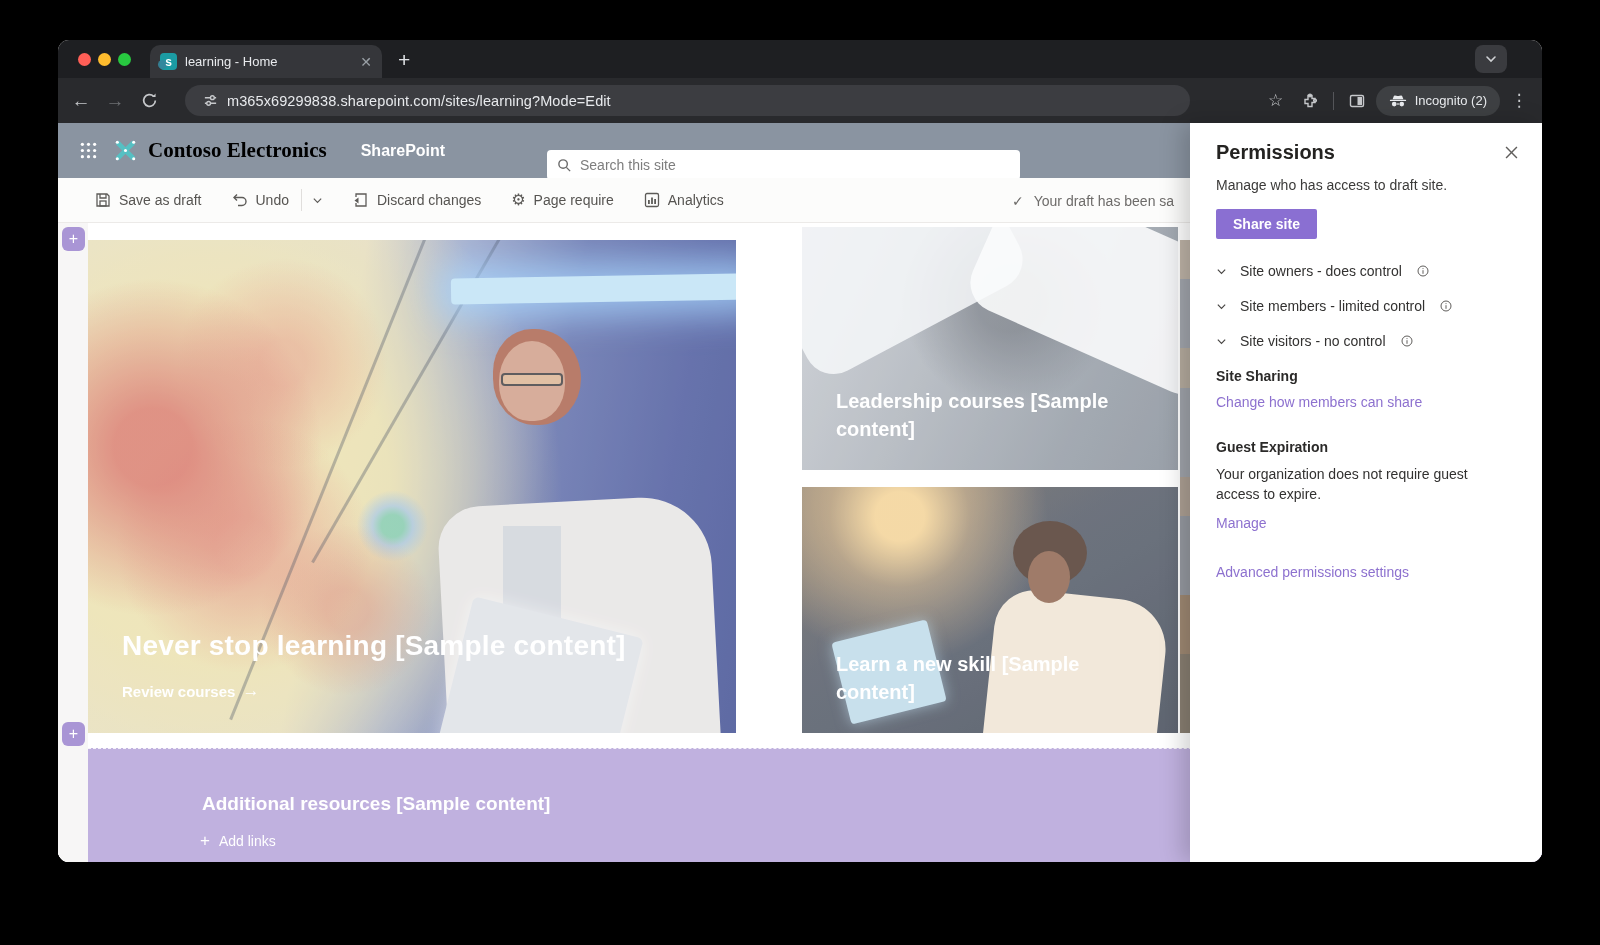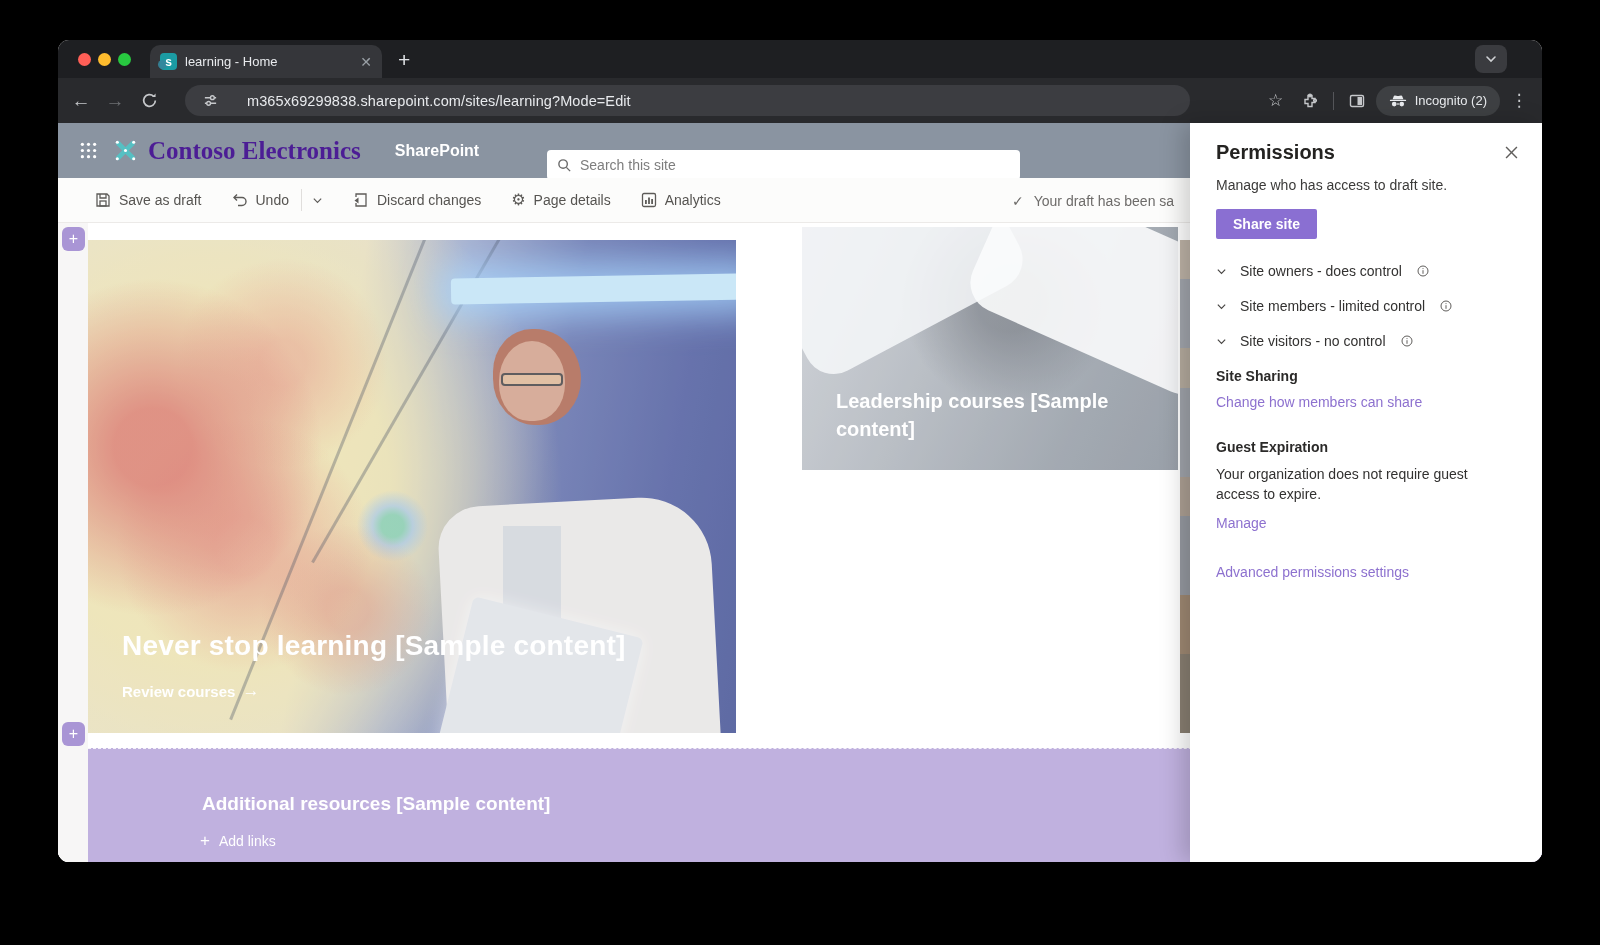--- a/index.html
+++ b/index.html
@@ -26,37 +26,37 @@
   .win-chevron { position:absolute; right:35px; top:5px; width:32px; height:28px; background:#3a3b3f;
                  border-radius:8px; display:flex; align-items:center; justify-content:center; color:#cfd1d4; }
 
   
   .chrome-toolbar { position:relative; height:45px; background:#292a2d; display:flex; align-items:center; }
   .nav-ic { width:34px; height:34px; display:flex; align-items:center; justify-content:center;
             color:#c6c8cb; font-size:19px; }
   .nav-ic.disabled { color:#6e7073; }
   .nav-ic:first-child{ margin-left:6px; }
   .url-pill { position:absolute; left:127px; top:7px; width:1005px; height:31px; background:#3c3d41;
-              border-radius:16px; display:flex; align-items:center; padding:4px 14px; gap:26px; }
+              border-radius:16px; display:flex; align-items:center; padding:4px 14px; gap:6px; }
   .tune-circle { width:22px; height:22px; border-radius:50%; display:flex; align-items:center; justify-content:center; color:#c6c8cb; }
   .url-text { color:#e8eaed; font-size:14.5px; letter-spacing:.1px; white-space:nowrap; }
   .tb-right { position:absolute; right:8px; top:0; height:45px; display:flex; align-items:center; gap:4px; }
   .tb-ic { width:30px; height:30px; display:flex; align-items:center; justify-content:center; color:#c6c8cb; font-size:17px; }
   .tb-sep { width:1px; height:18px; background:#55565a; margin:0 4px; }
   .incog-pill { height:30px; background:#3e4043; border-radius:16px; display:flex; align-items:center;
                 gap:8px; padding:0 13px; color:#e8eaed; font-size:13px; }
 
   
   .content { position:relative; height:739px; background:#fff; }
 
   .suite-header { position:absolute; left:0; top:0; right:0; height:55px; background:#8a94a1;
                   display:flex; align-items:center; }
   .waffle { margin-left:14px; width:32px; height:32px; display:flex; align-items:center; justify-content:center; }
   .brand-wrap { display:flex; align-items:center; gap:9px; margin-left:8px; }
-  .brand-text { color:#4c1d95; font-family:"Liberation Serif","DejaVu Serif",serif; font-weight:bold; font-size:25px; }
+  .brand-text { color:#000000; font-family:"Liberation Serif","DejaVu Serif",serif; font-weight:bold; font-size:21px; }
   .product { color:#fff; font-size:16px; font-weight:bold; margin-left:34px; }
   .search-box { position:absolute; left:489px; top:27px; width:473px; height:30px; background:#fff;
                 border-radius:4px; display:flex; align-items:center; padding:0 10px; gap:8px; }
   .search-box input { border:none; outline:none; flex:1; font-size:14px; color:#3b3b3b; background:transparent;
                       font-family:inherit; }
   .search-box input::placeholder { color:#7d7d7d; }
 
   .command-bar { position:absolute; left:0; top:55px; right:0; height:45px; background:#fcfcfb;
                  border-bottom:1px solid #eceae8; display:flex; align-items:center; }
   .cmd-group { display:flex; align-items:center; gap:30px; padding-left:37px; }
@@ -306,21 +306,21 @@
         </span>
         <span class="cmd-item">
           <svg width="16" height="16" viewBox="0 0 16 16" fill="none" stroke="currentColor" stroke-width="1.3">
             <path d="M3 5V2h10v12H3v-3"></path>
               <path d="M1.5 8.5l4-3v6z" fill="currentColor" stroke="none"></path>
           </svg>
           <span>Discard changes</span>
         </span>
         <span class="cmd-item">
           <span class="g-ic" style="font-size:16px; line-height:1;">⚙</span>
-          <span>Page details</span>
+          <span>Page require</span>
         </span>
         <span class="cmd-item">
           <svg width="16" height="16" viewBox="0 0 16 16">
             <rect x="1.5" y="1.5" width="13" height="13" rx="1.5" fill="none" stroke="currentColor" stroke-width="1.3"></rect>
             <rect x="4" y="8" width="1.8" height="4" fill="currentColor"></rect>
             <rect x="7.1" y="5.5" width="1.8" height="6.5" fill="currentColor"></rect>
             <rect x="10.2" y="7" width="1.8" height="5" fill="currentColor"></rect>
           </svg>
           <span>Analytics</span>
         </span>
@@ -351,20 +351,27 @@
           <span>Review courses</span>
           <span class="arrow">→</span>
         </div>
       </div>
 
       <div class="card card1">
         <div class="shirt1"></div>
         <div class="shirt2"></div>
         <div class="card-title">Leadership courses [Sample content]</div>
       </div>
+      <div class="card card2">
+        <div class="fig2-shirt"></div>
+        <div class="fig2-hair"></div>
+        <div class="fig2-face"></div>
+        <div class="laptop"></div>
+        <div class="card-title">Learn a new skill [Sample content]</div>
+      </div>
       <div class="sliver"></div>
 
       <div class="resources">
         <div class="res-title">Additional resources [Sample content]</div>
         <div class="res-add">
           <span class="plus">+</span>
           <span>Add links</span>
         </div>
       </div>
 

